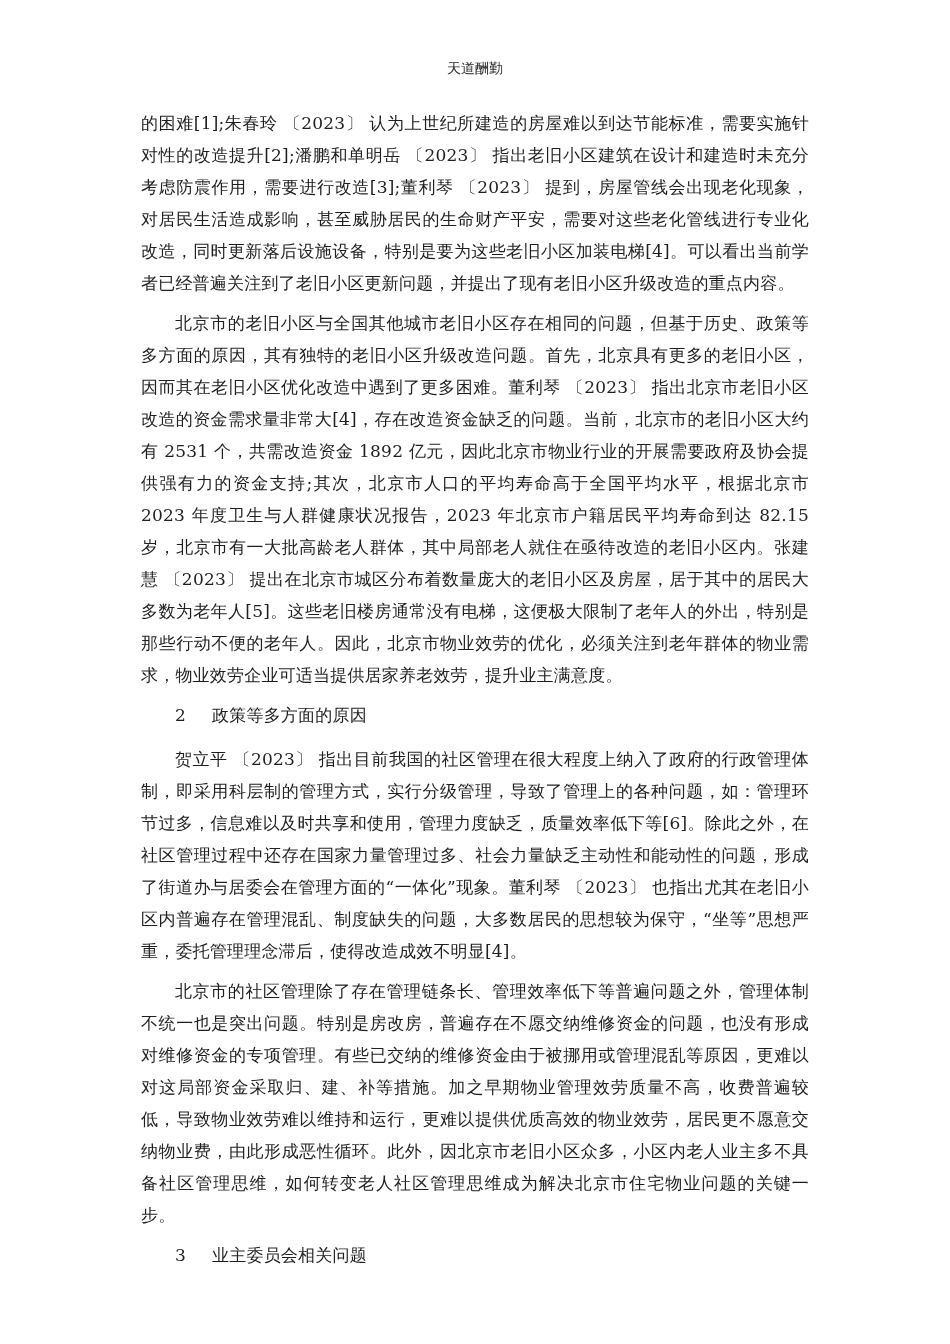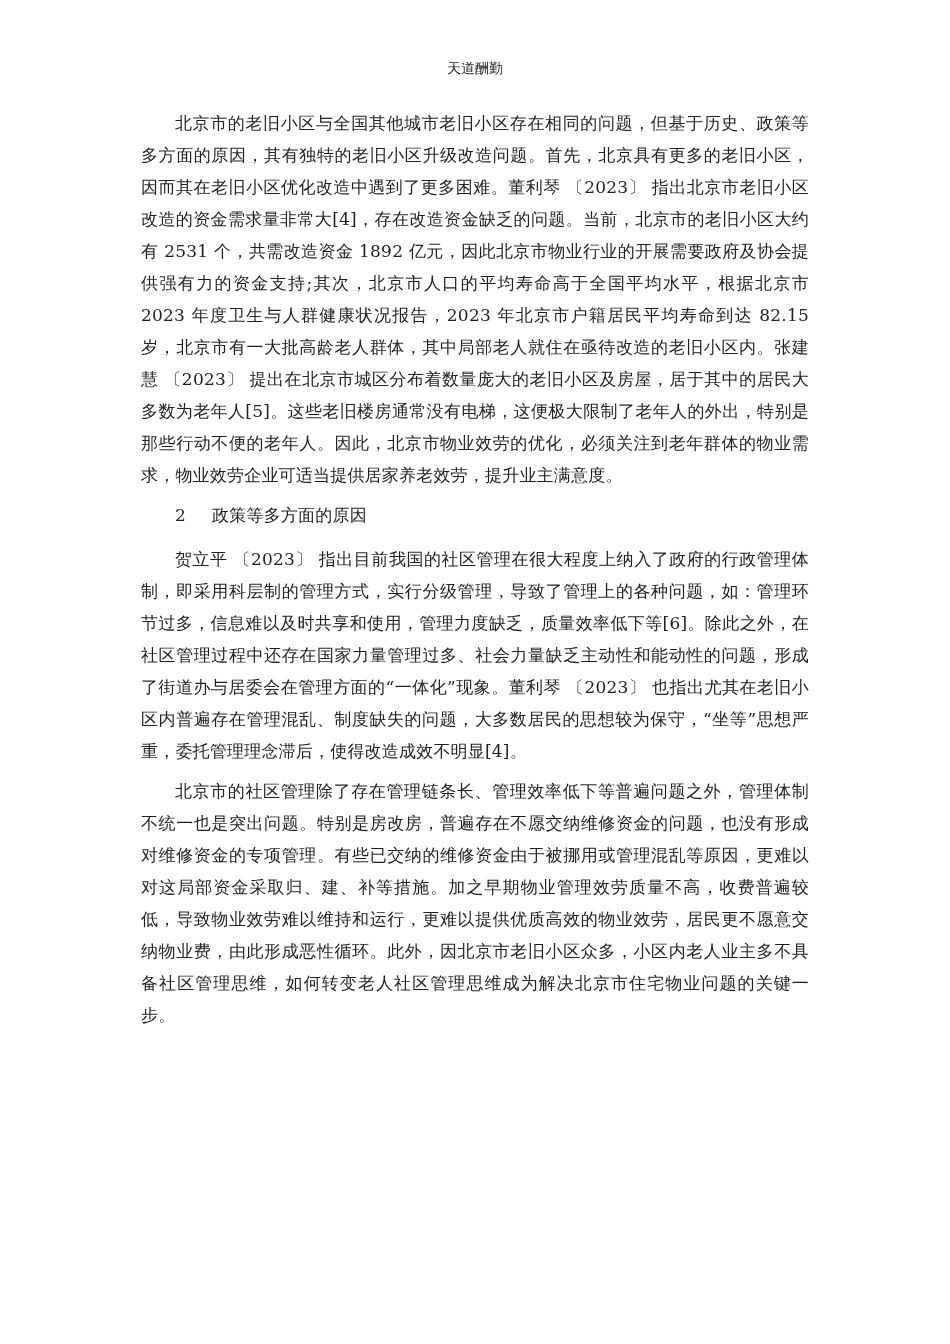--- a/index.html
+++ b/index.html
@@ -53,26 +53,30 @@
 <body>
 
 <div class="page">
 
   <div class="running-header">
     <span class="header-text">天道酬勤</span>
   </div>
 
   <div class="content">
 
+    <p class="para continuation">的困难[1];朱春玲 〔2023〕 认为上世纪所建造的房屋难以到达节能标准，需要实施针对性的改造提升[2];潘鹏和单明岳 〔2023〕 指出老旧小区建筑在设计和建造时未充分考虑防震作用，需要进行改造[3];董利琴 〔2023〕 提到，房屋管线会出现老化现象，对居民生活造成影响，甚至威胁居民的生命财产平安，需要对这些老化管线进行专业化改造，同时更新落后设施设备，特别是要为这些老旧小区加装电梯[4]。可以看出当前学者已经普遍关注到了老旧小区更新问题，并提出了现有老旧小区升级改造的重点内容。</p>
 
     <p class="para">北京市的老旧小区与全国其他城市老旧小区存在相同的问题，但基于历史、政策等多方面的原因，其有独特的老旧小区升级改造问题。首先，北京具有更多的老旧小区，因而其在老旧小区优化改造中遇到了更多困难。董利琴 〔2023〕 指出北京市老旧小区改造的资金需求量非常大[4]，存在改造资金缺乏的问题。当前，北京市的老旧小区大约有 2531 个，共需改造资金 1892 亿元，因此北京市物业行业的开展需要政府及协会提供强有力的资金支持;其次，北京市人口的平均寿命高于全国平均水平，根据北京市 2023 年度卫生与人群健康状况报告，2023 年北京市户籍居民平均寿命到达 82.15 岁，北京市有一大批高龄老人群体，其中局部老人就住在亟待改造的老旧小区内。张建慧 〔2023〕 提出在北京市城区分布着数量庞大的老旧小区及房屋，居于其中的居民大多数为老年人[5]。这些老旧楼房通常没有电梯，这便极大限制了老年人的外出，特别是那些行动不便的老年人。因此，北京市物业效劳的优化，必须关注到老年群体的物业需求，物业效劳企业可适当提供居家养老效劳，提升业主满意度。</p>
 
     <p class="heading">
       <span class="h-num">2</span><span class="h-title">政策等多方面的原因</span>
     </p>
 
     <p class="para">贺立平 〔2023〕 指出目前我国的社区管理在很大程度上纳入了政府的行政管理体制，即采用科层制的管理方式，实行分级管理，导致了管理上的各种问题，如：管理环节过多，信息难以及时共享和使用，管理力度缺乏，质量效率低下等[6]。除此之外，在社区管理过程中还存在国家力量管理过多、社会力量缺乏主动性和能动性的问题，形成了街道办与居委会在管理方面的“一体化”现象。董利琴 〔2023〕 也指出尤其在老旧小区内普遍存在管理混乱、制度缺失的问题，大多数居民的思想较为保守，“坐等”思想严重，委托管理理念滞后，使得改造成效不明显[4]。</p>
 
     <p class="para">北京市的社区管理除了存在管理链条长、管理效率低下等普遍问题之外，管理体制不统一也是突出问题。特别是房改房，普遍存在不愿交纳维修资金的问题，也没有形成对维修资金的专项管理。有些已交纳的维修资金由于被挪用或管理混乱等原因，更难以对这局部资金采取归、建、补等措施。加之早期物业管理效劳质量不高，收费普遍较低，导致物业效劳难以维持和运行，更难以提供优质高效的物业效劳，居民更不愿意交纳物业费，由此形成恶性循环。此外，因北京市老旧小区众多，小区内老人业主多不具备社区管理思维，如何转变老人社区管理思维成为解决北京市住宅物业问题的关键一步。</p>
 
+    <p class="heading">
+      <span class="h-num">3</span><span class="h-title">业主委员会相关问题</span>
+    </p>
 
   </div>
 </div>
 
 </body></html>

